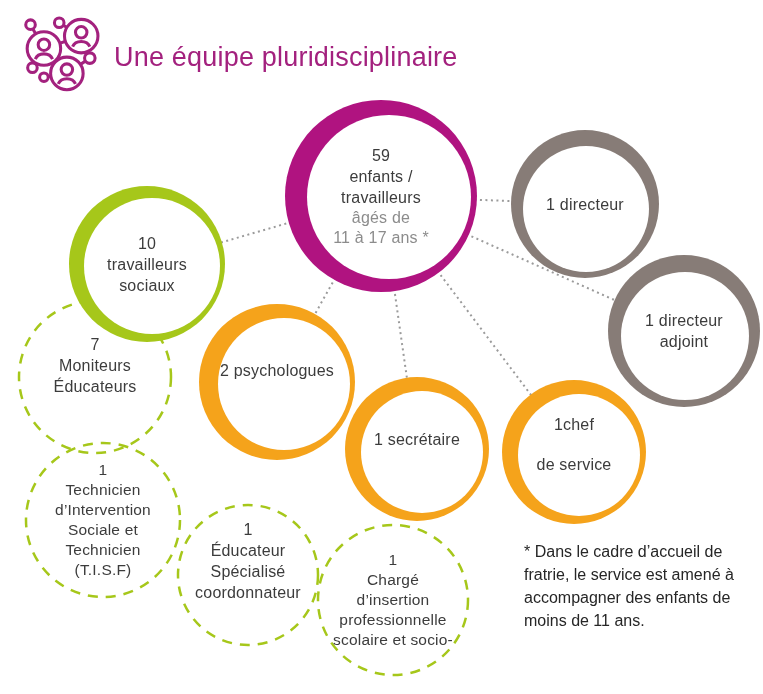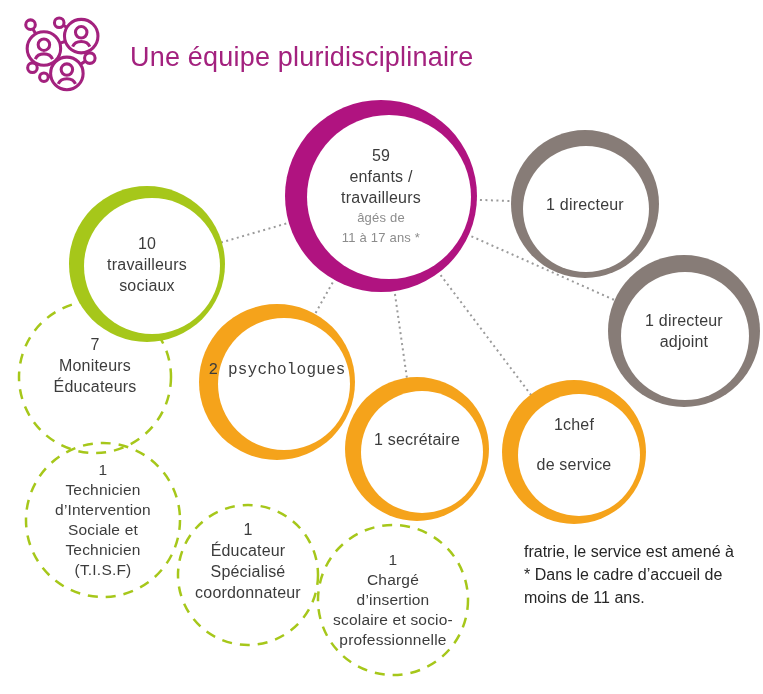--- a/index.html
+++ b/index.html
@@ -1,33 +1,33 @@
 <!DOCTYPE html>
 <html><head>
 <meta charset="utf-8">
 <style>
   html,body{margin:0;padding:0;background:#fff;}
   .stage{position:relative;width:763px;height:694px;background:#fff;overflow:hidden;
          font-family:"Liberation Sans", sans-serif;}
   
   .hdr-icon{position:absolute;left:20px;top:7px;width:88px;height:85px;}
   .page-title{position:absolute;left:114px;top:42px;font-size:27px;letter-spacing:.2px;
-              color:#A3217E;font-weight:400;white-space:nowrap;margin-left:16px;}
+              color:#A3217E;font-weight:400;white-space:nowrap;}
   
   .connectors{position:absolute;left:0;top:0;z-index:0;}
   
   .bubble{position:absolute;}
   .bubble svg{position:absolute;left:0;top:0;}
   .bubble .label{position:absolute;inset:0;display:flex;flex-direction:column;align-items:center;
                  justify-content:center;text-align:center;color:#3C3C3C;font-size:16px;
                  line-height:21px;letter-spacing:.2px;z-index:3;}
   .dashed{z-index:1;}
   .solid{z-index:2;}
   .center-label{font-size:19px;line-height:24px;}
-  .center-label .sub{font-size:13px;line-height:20px;color:#8C8C8C;}
+  .center-label .sub{font-size:16px;line-height:20px;color:#8C8C8C;}
   .nudge-12{transform:translateY(-12px);}
   .nudge-10{transform:translateY(-10px);}
   .nudge-8{transform:translateY(-8px);gap:19px;}
   .nudge-14{transform:translateY(-14px);}
   
   .footnote{position:absolute;left:524px;top:540px;width:236px;font-size:16px;line-height:23px;
             color:#262626;z-index:3;}
 </style>
 </head>
 <body>
@@ -125,21 +125,21 @@
     <svg width="158" height="158" viewBox="0 0 158 158">
       <circle cx="79" cy="79" r="76" fill="none" stroke-width="2.5" stroke-dasharray="10 8" stroke="#A6C71A"></circle>
     </svg>
     <div class="label nudge-12">
       <div>7</div>
       <div>Moniteurs</div>
       <div>Éducateurs</div>
     </div>
   </div>
 
-  <div class="bubble solid" style="left:199px;top:304px;width:156px;height:156px;font-family:Liberation Mono, monospace;">
+  <div class="bubble solid" style="left:199px;top:304px;width:156px;height:156px;">
     <svg width="156" height="156" viewBox="0 0 156 156">
       <circle cx="78" cy="78" r="78" fill="#F5A31B"></circle>
       <circle cx="85" cy="80" r="66" fill="#fff"></circle>
     </svg>
     <div class="label nudge-12">
       <div>2 psychologues</div>
     </div>
   </div>
 
   <div class="bubble solid" style="left:345px;top:377px;width:144px;height:144px;">
@@ -190,24 +190,25 @@
   </div>
 
   <div class="bubble dashed" style="left:315px;top:522px;width:156px;height:156px;">
     <svg width="156" height="156" viewBox="0 0 156 156">
       <circle cx="78" cy="78" r="75" fill="none" stroke-width="2.5" stroke-dasharray="10 8" stroke="#A6C71A"></circle>
     </svg>
     <div class="label" style="font-size:15.5px;line-height:20px;">
       <div>1</div>
       <div>Chargé</div>
       <div>d’insertion</div>
+      <div>professionnelle</div>
       <div>scolaire et socio-</div>
-      <div>professionnelle</div>
     </div>
   </div>
 
   <div class="footnote">
+    <div>* Dans le cadre d’accueil de</div>
     <div>fratrie, le service est amené à</div>
-    <div>* Dans le cadre d’accueil de</div>
+    <div>accompagner des enfants de</div>
     <div>moins de 11 ans.</div>
   </div>
 
 </div>
 
 </body></html>

